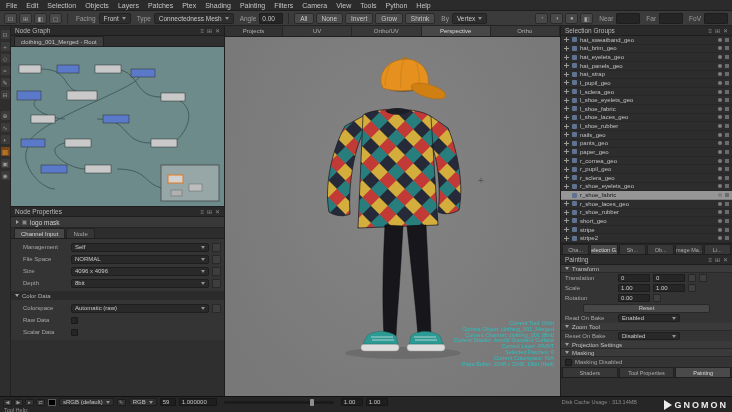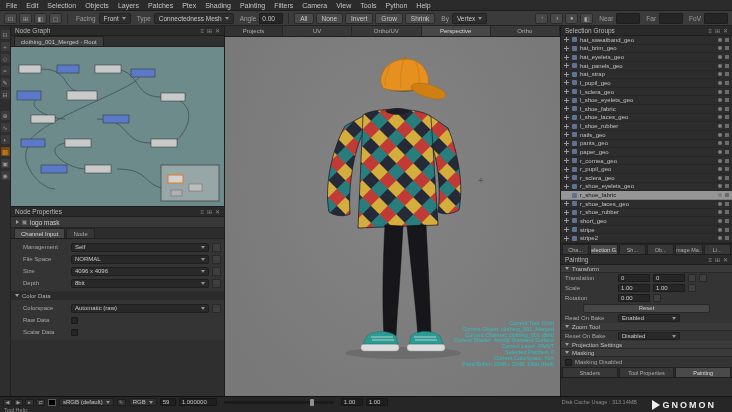--- a/index.html
+++ b/index.html
@@ -96,21 +96,21 @@
   .statusbar{position:absolute;left:0;right:0;bottom:0;height:16px;background:#262626;border-top:1px solid #121212}
   .sb-row1{height:9px;display:flex;align-items:center;gap:3px;padding:1px 3px 0 3px;font-size:6px}
   .sb-row2{height:7px;display:flex;align-items:center;padding:0 4px;font-size:5.5px;color:#8f8f8f}
   .sb-icon{width:9px;height:7px;background:#333;border:1px solid #1c1c1c;border-radius:1px;color:#9a9a9a;font-size:5px;display:inline-flex;align-items:center;justify-content:center;line-height:1}
   .swatch{width:8px;height:7px;background:#000;border:1px solid #5a5a5a}
   .sb-select{height:8px;background:#2f2f2f;border:1px solid #1d1d1d;border-radius:2px;display:inline-flex;align-items:center;gap:3px;padding:0 3px;color:#c2c2c2;white-space:nowrap}
   .sb-field{height:8px;background:#1f1f1f;border:1px solid #161616;border-radius:1px;display:inline-flex;align-items:center;padding:0 2px;color:#c2c2c2}
   .slider{width:110px;height:3px;background:#1b1b1b;border-radius:2px;position:relative;margin:0 4px}
   .slider .knob{position:absolute;left:78%;top:-2px;width:4px;height:7px;background:#8f8f8f;border-radius:1px}
   .disk-cache{margin-left:auto;margin-right:92px;color:#8a8a8a;font-size:5.5px;white-space:nowrap}
-  .gnomon{position:absolute;right:16px;bottom:2px;display:flex;align-items:flex-end;gap:3px}
+  .gnomon{position:absolute;right:4px;bottom:2px;display:flex;align-items:flex-end;gap:3px}
   .gnomon-mark{width:0;height:0;border-left:8px solid #ececec;border-top:5px solid transparent;border-bottom:5px solid transparent}
   .gnomon-text{font-size:9px;font-weight:bold;letter-spacing:2px;color:#ececec}
 </style>
 </head>
 <body>
 
 <div id="app">
 
   <div class="menubar">
 

